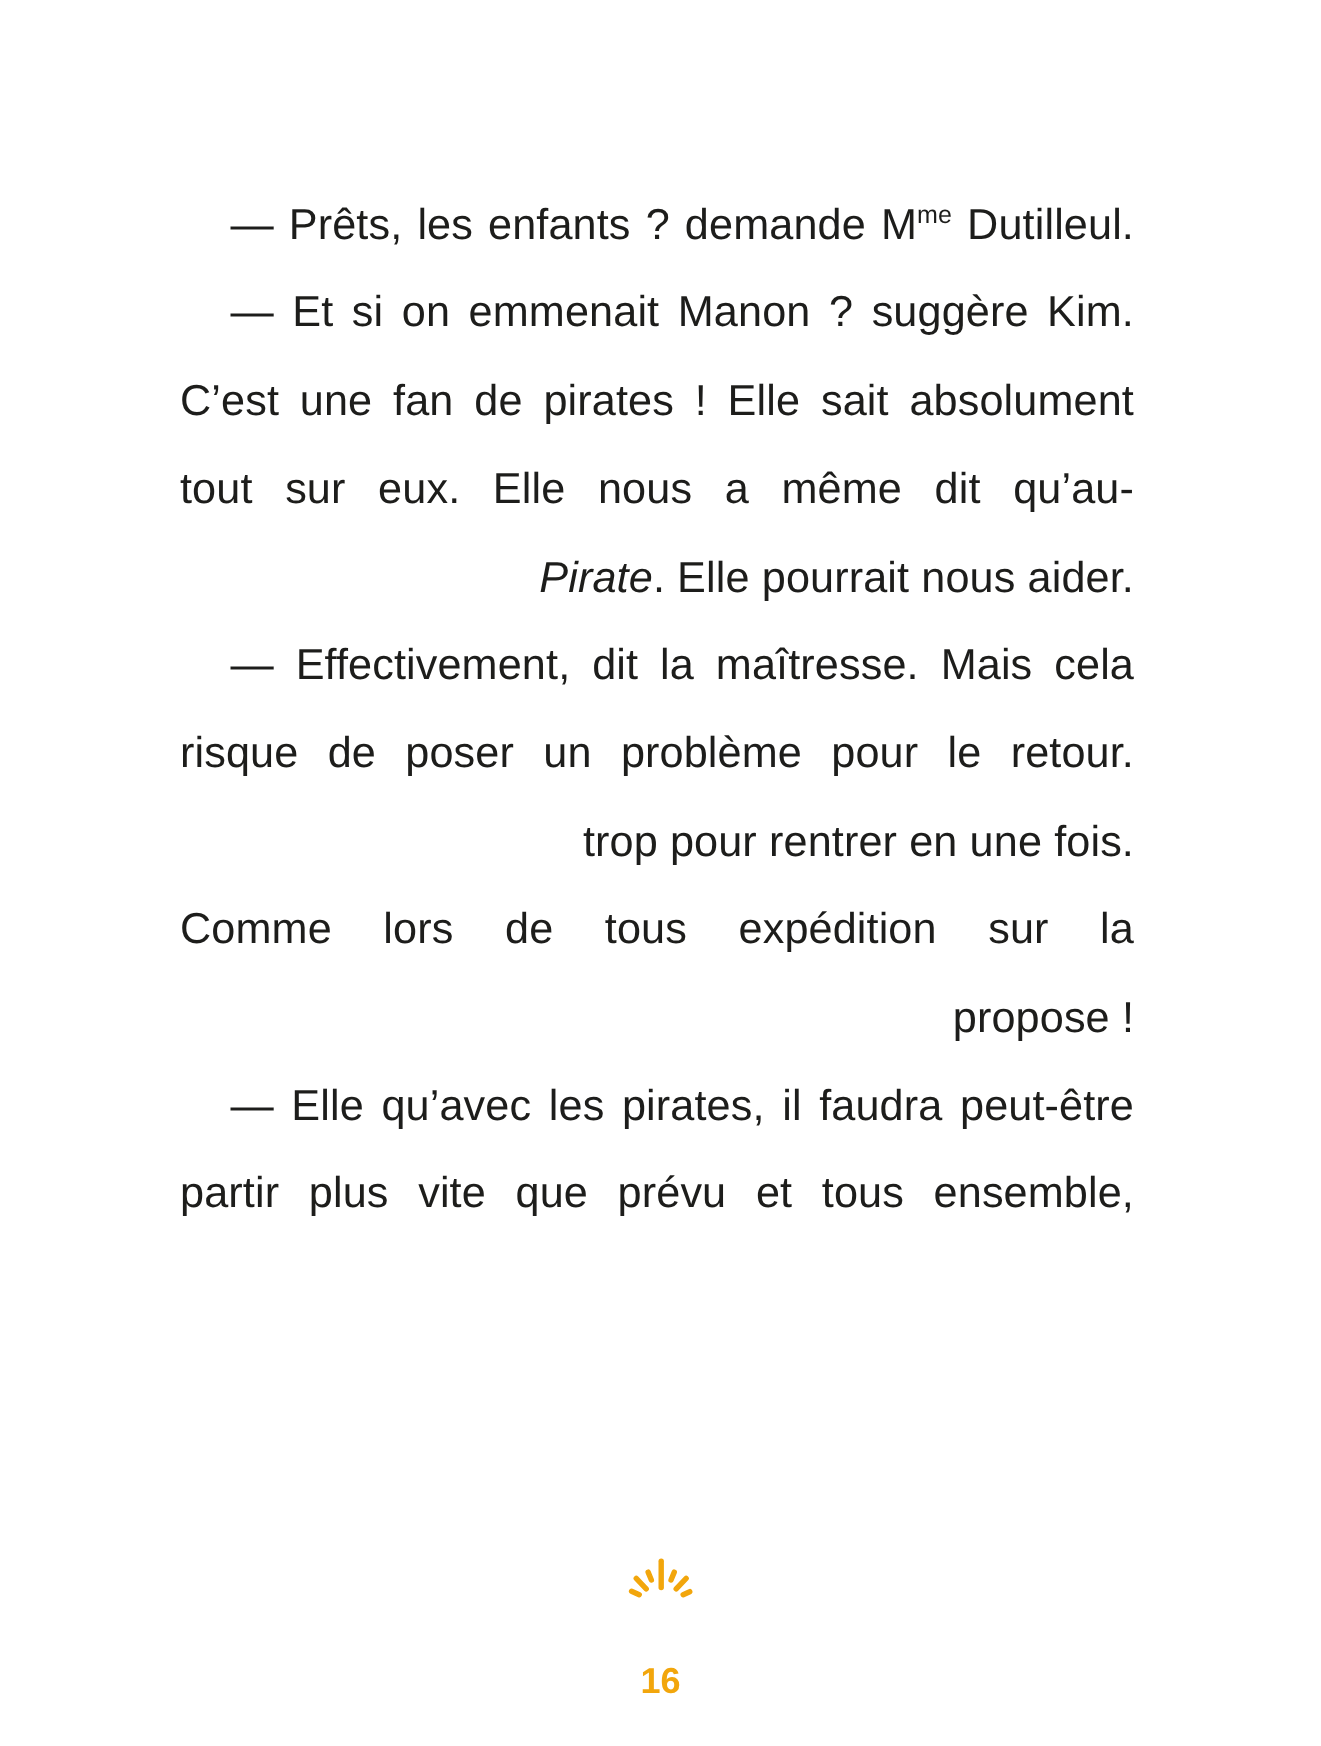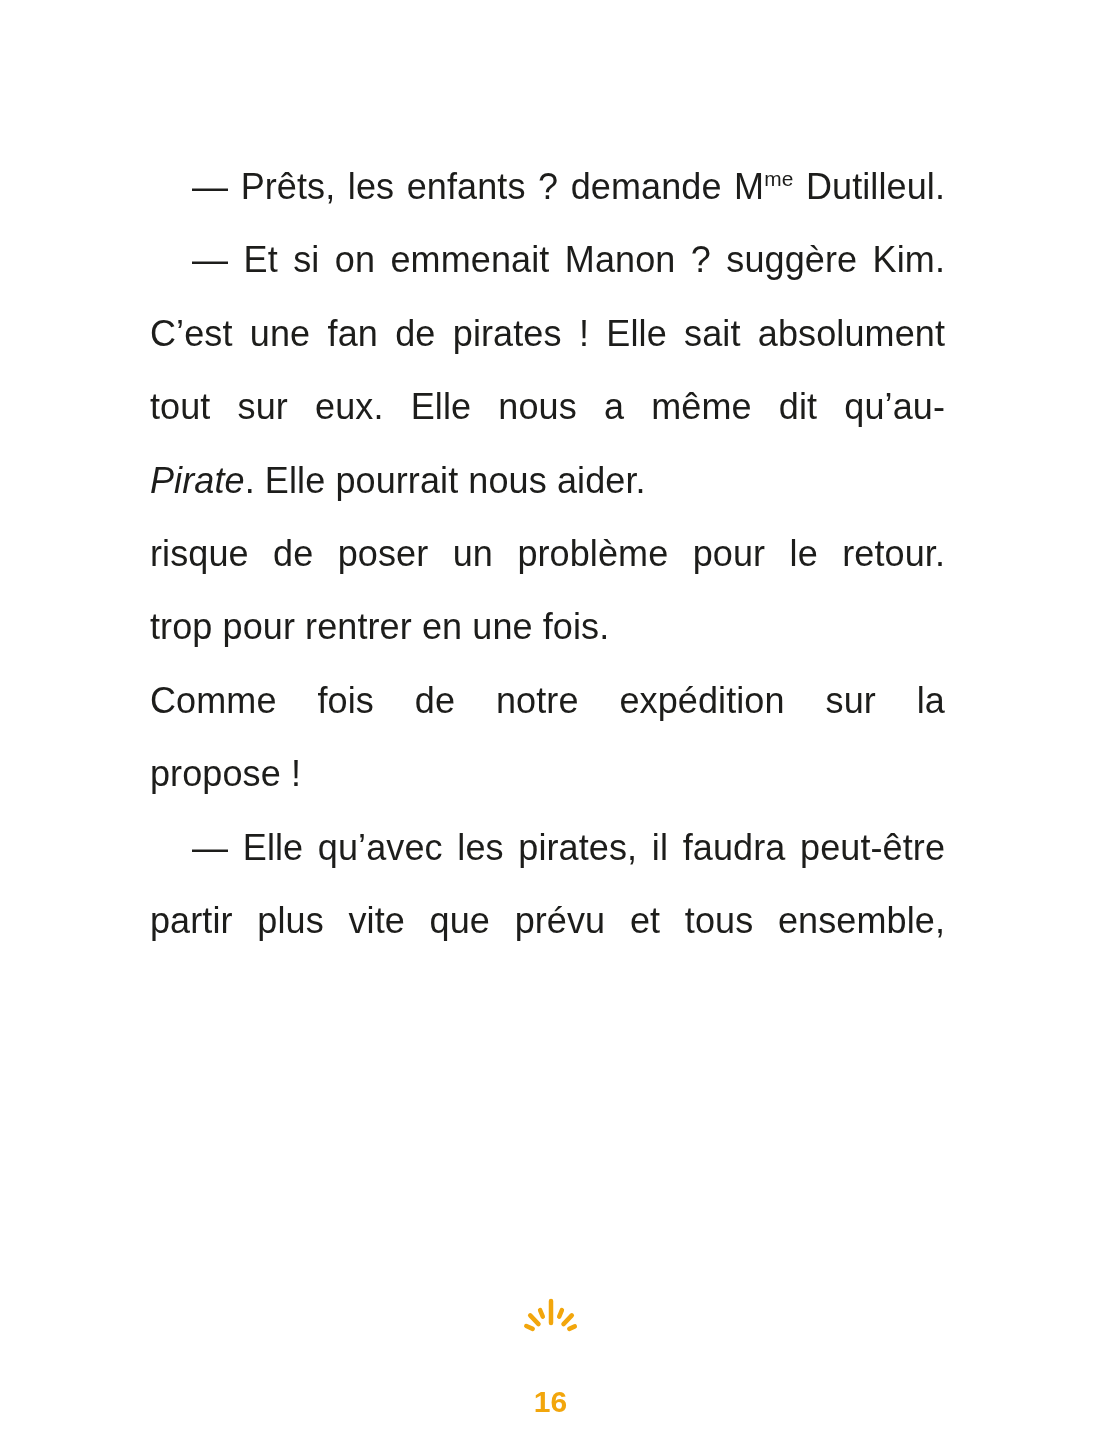--- a/index.html
+++ b/index.html
@@ -20,21 +20,21 @@
   .text-block {
     position: absolute;
     left: 150px;
     top: 150px;
     width: 795px;
     font-size: 36px;
     line-height: 73.4px;
     color: var(--text);
     letter-spacing: 0.1px;
   }
-  .line { text-align: left; }
+  .line { text-align: right; }
   .line.just { text-align: justify; text-align-last: justify; }
   .line.indent { text-indent: 42px; }
   .line .it { font-style: italic; }
   .line .sup {
     font-size: 0.58em;
     vertical-align: super;
     line-height: 0;
   }
   .footer {
     position: absolute;
@@ -64,23 +64,24 @@
 <body>
 
 <div class="page">
 
   <div class="text-block" id="lines">
       <div class="line indent just"><span>— Prêts, les enfants ? demande M</span><span class="sup">me</span><span> Dutilleul.</span></div>
       <div class="line indent just"><span>— Et si on emmenait Manon ? suggère Kim.</span></div>
       <div class="line just"><span>C’est une fan de pirates ! Elle sait absolument</span></div>
       <div class="line just"><span>tout sur eux. Elle nous a même dit qu’au-</span></div>
       <div class="line"><span class="it">Pirate</span><span>. Elle pourrait nous aider.</span></div>
+      <div class="line indent just"><span>— Effectivement, dit la maîtresse. Mais cela</span></div>
       <div class="line just"><span>risque de poser un problème pour le retour.</span></div>
       <div class="line"><span>trop pour rentrer en une fois.</span></div>
-      <div class="line just"><span>Comme fois de notre expédition sur la</span></div>
+      <div class="line just"><span>Comme lors de tous expédition sur la</span></div>
       <div class="line"><span>propose !</span></div>
       <div class="line indent just"><span>— Elle qu’avec les pirates, il faudra peut-être</span></div>
       <div class="line just"><span>partir plus vite que prévu et tous ensemble,</span></div>
     </div>
 
   <div class="footer">
     <svg class="sparkle" width="72" height="50" viewBox="0 0 72 50" aria-hidden="true">
       <line x1="17.7" y1="41.9" x2="11.3" y2="39.0"></line>
       <line x1="23.5" y1="37.1" x2="15.2" y2="28.4"></line>
       <line x1="27.8" y1="29.6" x2="25.1" y2="23.1"></line>

